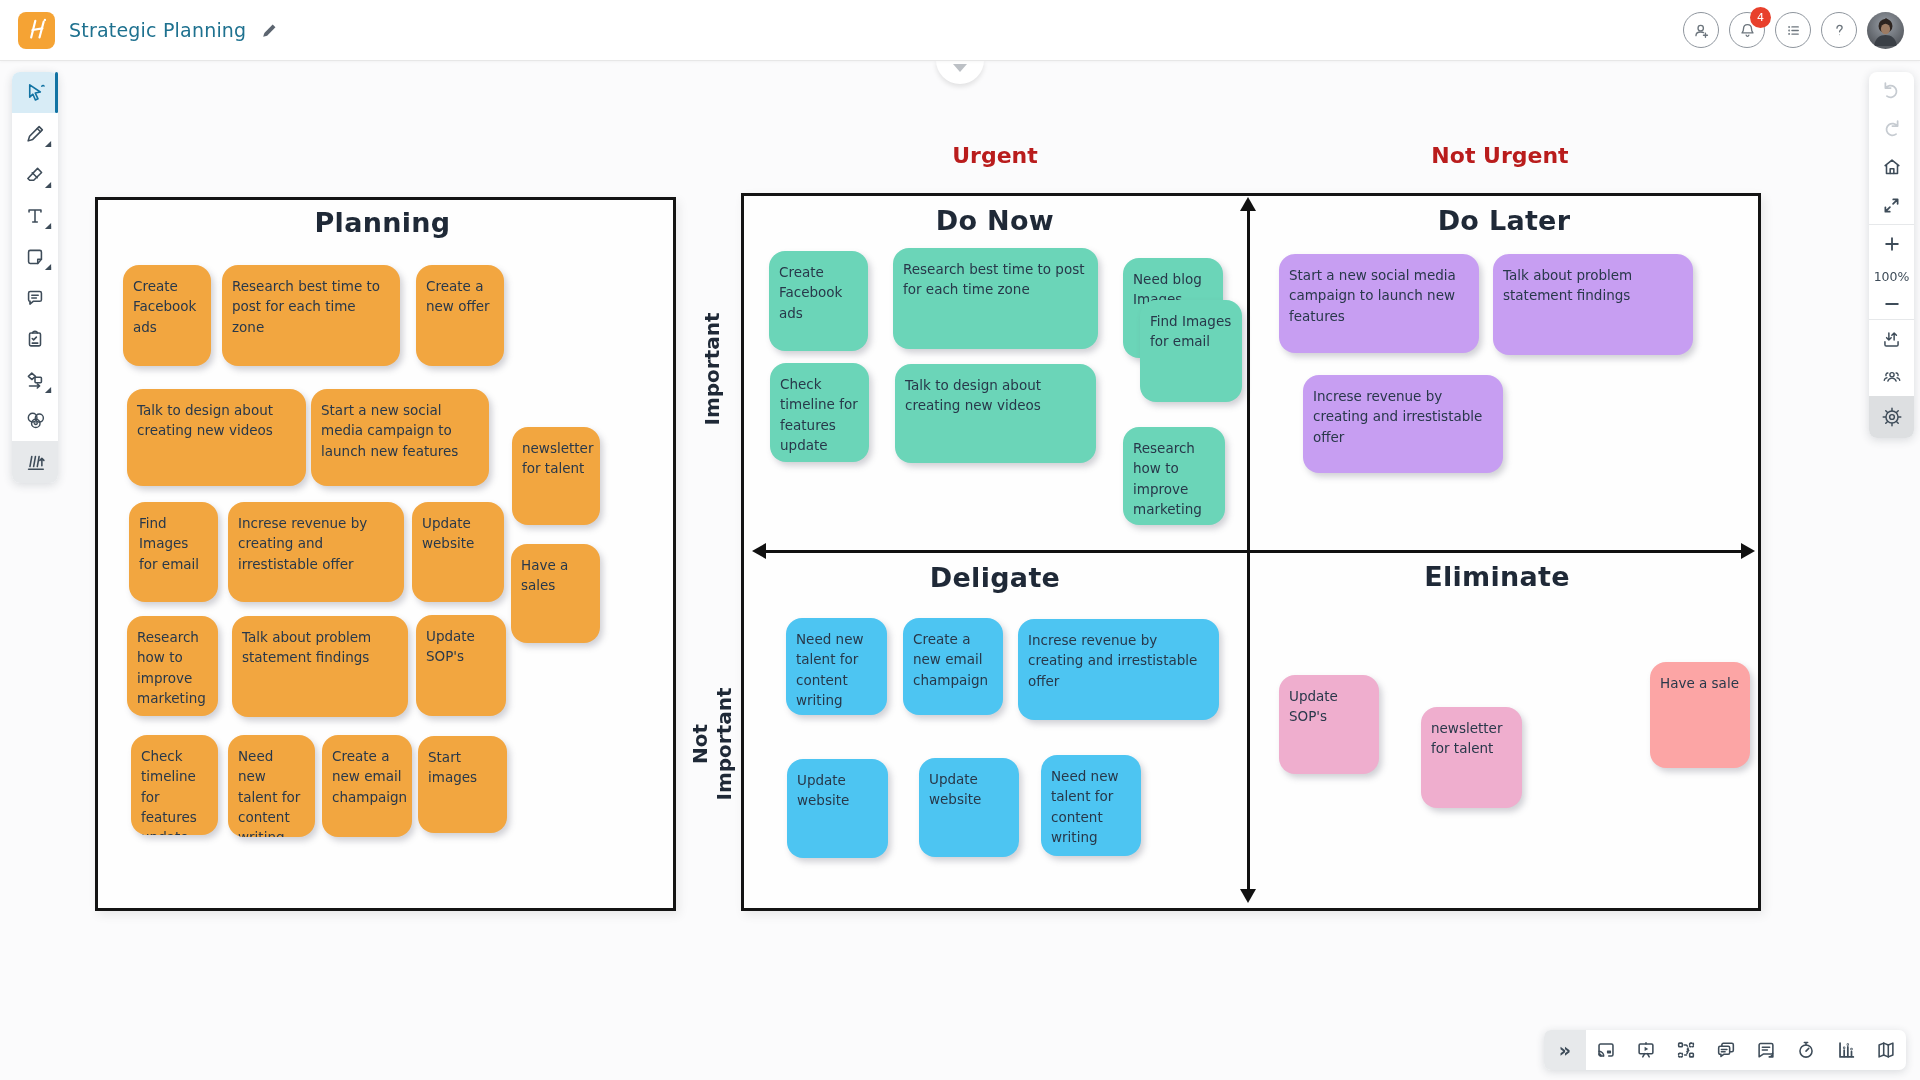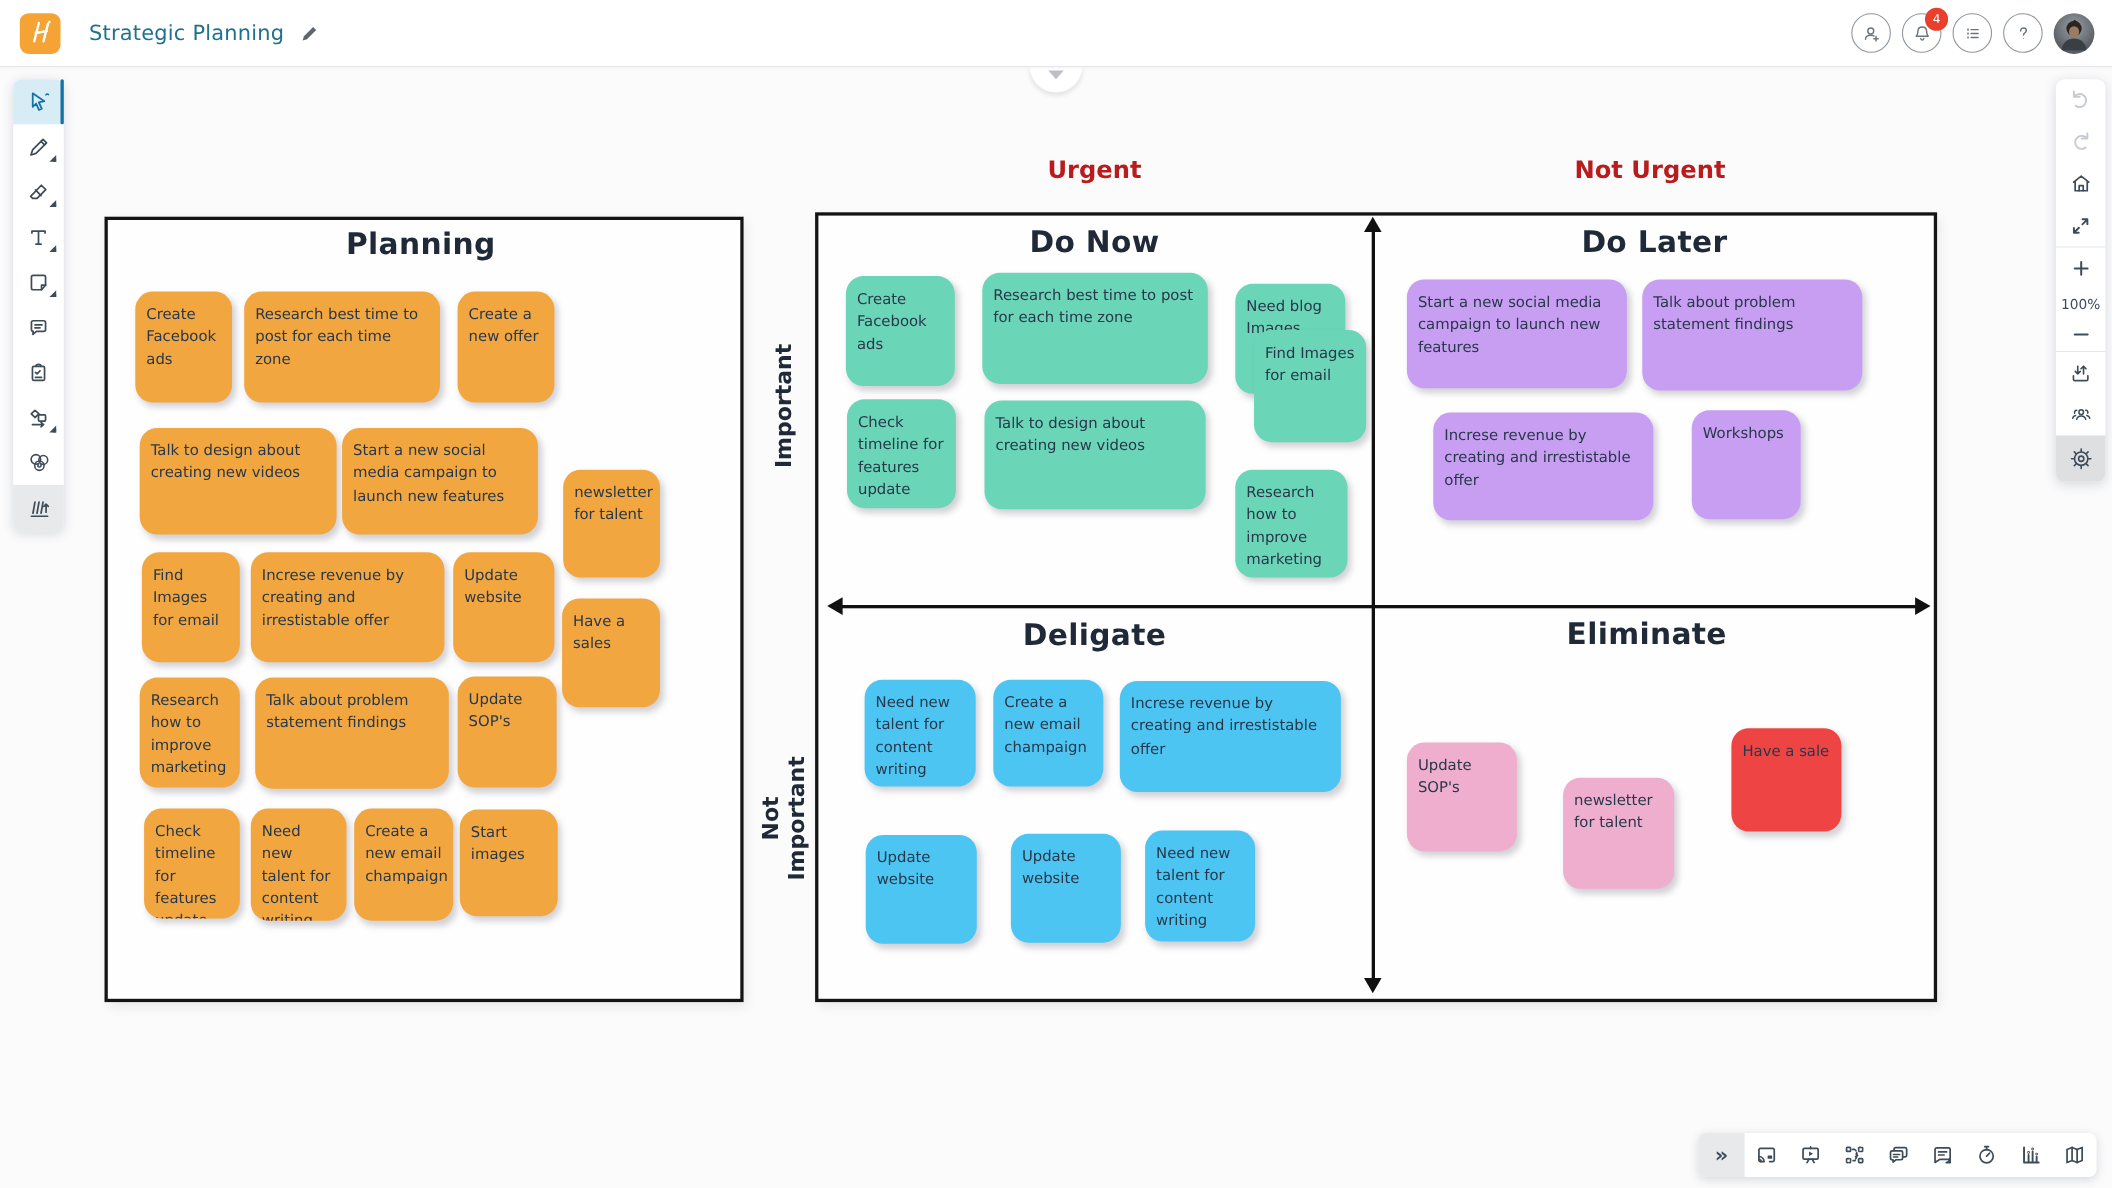--- a/index.html
+++ b/index.html
@@ -4,21 +4,21 @@
 <style>
   html,body{margin:0;padding:0;background:#e9e9e9;}
   #app{position:relative;width:1920px;height:1080px;background:#FBFBFC;overflow:hidden;
        font-family:"DejaVu Sans",sans-serif;color:#26303c;}
   svg{fill:none;stroke:currentColor;stroke-width:1.7;stroke-linecap:round;stroke-linejoin:round;}
 
   
   .header{position:absolute;left:0;top:0;width:1920px;height:60px;background:#fff;
           border-bottom:1px solid #e7e7e7;box-shadow:0 1px 3px rgba(0,0,0,.04);display:flex;align-items:center;z-index:30;}
   .logo{width:37px;height:37px;border-radius:8px;background:#F5A334;margin-left:18px;display:flex;align-items:center;justify-content:center;}
-  .board-title{margin-left:26px;font-size:19px;color:#1E718F;letter-spacing:.2px;}
+  .board-title{margin-left:14px;font-size:19px;color:#1E718F;letter-spacing:.2px;}
   .edit-ic{margin-left:14px;color:#5c6570;display:flex;}
   .hright{margin-left:auto;display:flex;align-items:center;gap:10px;padding-right:16px;}
   .hicon{width:34px;height:34px;border:1.7px solid #8F969E;border-radius:50%;display:flex;
          align-items:center;justify-content:center;color:#6c757d;position:relative;background:#fff;}
   .badge{position:absolute;top:-6px;right:-7px;min-width:21px;height:21px;border-radius:50%;
          background:#E8402C;color:#fff;font-size:11px;display:flex;align-items:center;justify-content:center;}
   .avatar{width:37px;height:37px;border-radius:50%;overflow:hidden;background:radial-gradient(circle at 50% 35%,#9aa0a8,#5a5e64 70%);}
   .collapse-tab{position:absolute;left:936px;top:59px;width:48px;height:25px;background:#fff;
         border-radius:0 0 26px 26px;box-shadow:0 3px 5px rgba(0,0,0,.10);display:flex;align-items:flex-start;justify-content:center;z-index:29;}
   .collapse-tab .tri{width:0;height:0;border-left:7px solid transparent;border-right:7px solid transparent;border-top:8px solid #BCC0C5;margin-top:5px;}
@@ -364,24 +364,23 @@
       <div class="sticky" style="left: 769px; top: 251px; width: 99px; height: 100px; background: rgb(107, 213, 184); pointer-events: auto;">Create Facebook ads</div>
       <div class="sticky" style="left: 893px; top: 248px; width: 205px; height: 101px; background: rgb(107, 213, 184); pointer-events: auto;">Research best time to post for each time zone</div>
       <div class="sticky" style="left: 1123px; top: 258px; width: 100px; height: 100px; background: rgb(107, 213, 184); pointer-events: auto;">Need blog Images</div>
       <div class="sticky" style="left: 1140px; top: 300px; width: 102px; height: 102px; background: rgb(107, 213, 184); pointer-events: auto;">Find Images for email</div>
       <div class="sticky" style="left: 770px; top: 363px; width: 99px; height: 99px; background: rgb(107, 213, 184); pointer-events: auto;">Check timeline for features update</div>
       <div class="sticky" style="left: 895px; top: 364px; width: 201px; height: 99px; background: rgb(107, 213, 184); pointer-events: auto;">Talk to design about creating new videos</div>
       <div class="sticky" style="left: 1123px; top: 427px; width: 102px; height: 98px; background: rgb(107, 213, 184); pointer-events: auto;">Research how to improve marketing</div>
       <div class="sticky" style="left: 1279px; top: 254px; width: 200px; height: 99px; background: rgb(199, 158, 242); pointer-events: auto;">Start a new social media campaign to launch new features</div>
       <div class="sticky" style="left: 1493px; top: 254px; width: 200px; height: 101px; background: rgb(199, 158, 242); pointer-events: auto;">Talk about problem statement findings</div>
       <div class="sticky" style="left: 1303px; top: 375px; width: 200px; height: 98px; background: rgb(199, 158, 242); pointer-events: auto;">Increse revenue by creating and irrestistable offer</div>
-      <div class="sticky" style="left: 1538px; top: 373px; width: 99px; height: 99px; background: rgb(199, 158, 242); pointer-events: auto;">Workshops</div>
       <div class="sticky" style="left: 786px; top: 618px; width: 101px; height: 97px; background: rgb(77, 197, 242); pointer-events: auto;">Need new talent for content writing</div>
       <div class="sticky" style="left: 903px; top: 618px; width: 100px; height: 97px; background: rgb(77, 197, 242); pointer-events: auto;">Create a new email champaign</div>
       <div class="sticky" style="left: 1018px; top: 619px; width: 201px; height: 101px; background: rgb(77, 197, 242); pointer-events: auto;">Increse revenue by creating and irrestistable offer</div>
       <div class="sticky" style="left: 787px; top: 759px; width: 101px; height: 99px; background: rgb(77, 197, 242); pointer-events: auto;">Update website</div>
       <div class="sticky" style="left: 919px; top: 758px; width: 100px; height: 99px; background: rgb(77, 197, 242); pointer-events: auto;">Update website</div>
       <div class="sticky" style="left: 1041px; top: 755px; width: 100px; height: 101px; background: rgb(77, 197, 242); pointer-events: auto;">Need new talent for content writing</div>
       <div class="sticky" style="left: 1279px; top: 675px; width: 100px; height: 99px; background: rgb(239, 174, 206); pointer-events: auto;">Update SOP's</div>
       <div class="sticky" style="left: 1421px; top: 707px; width: 101px; height: 101px; background: rgb(239, 174, 206); pointer-events: auto;">newsletter for talent</div>
-      <div class="sticky" style="left: 1574px; top: 662px; width: 100px; height: 94px; background: #ef4444; pointer-events: auto;">Have a sale</div>
+      <div class="sticky" style="left: 1650px; top: 662px; width: 100px; height: 106px; background: #fca5a5; pointer-events: auto;">Have a sale</div>
     </div>
 </div>
 
 </body></html>

